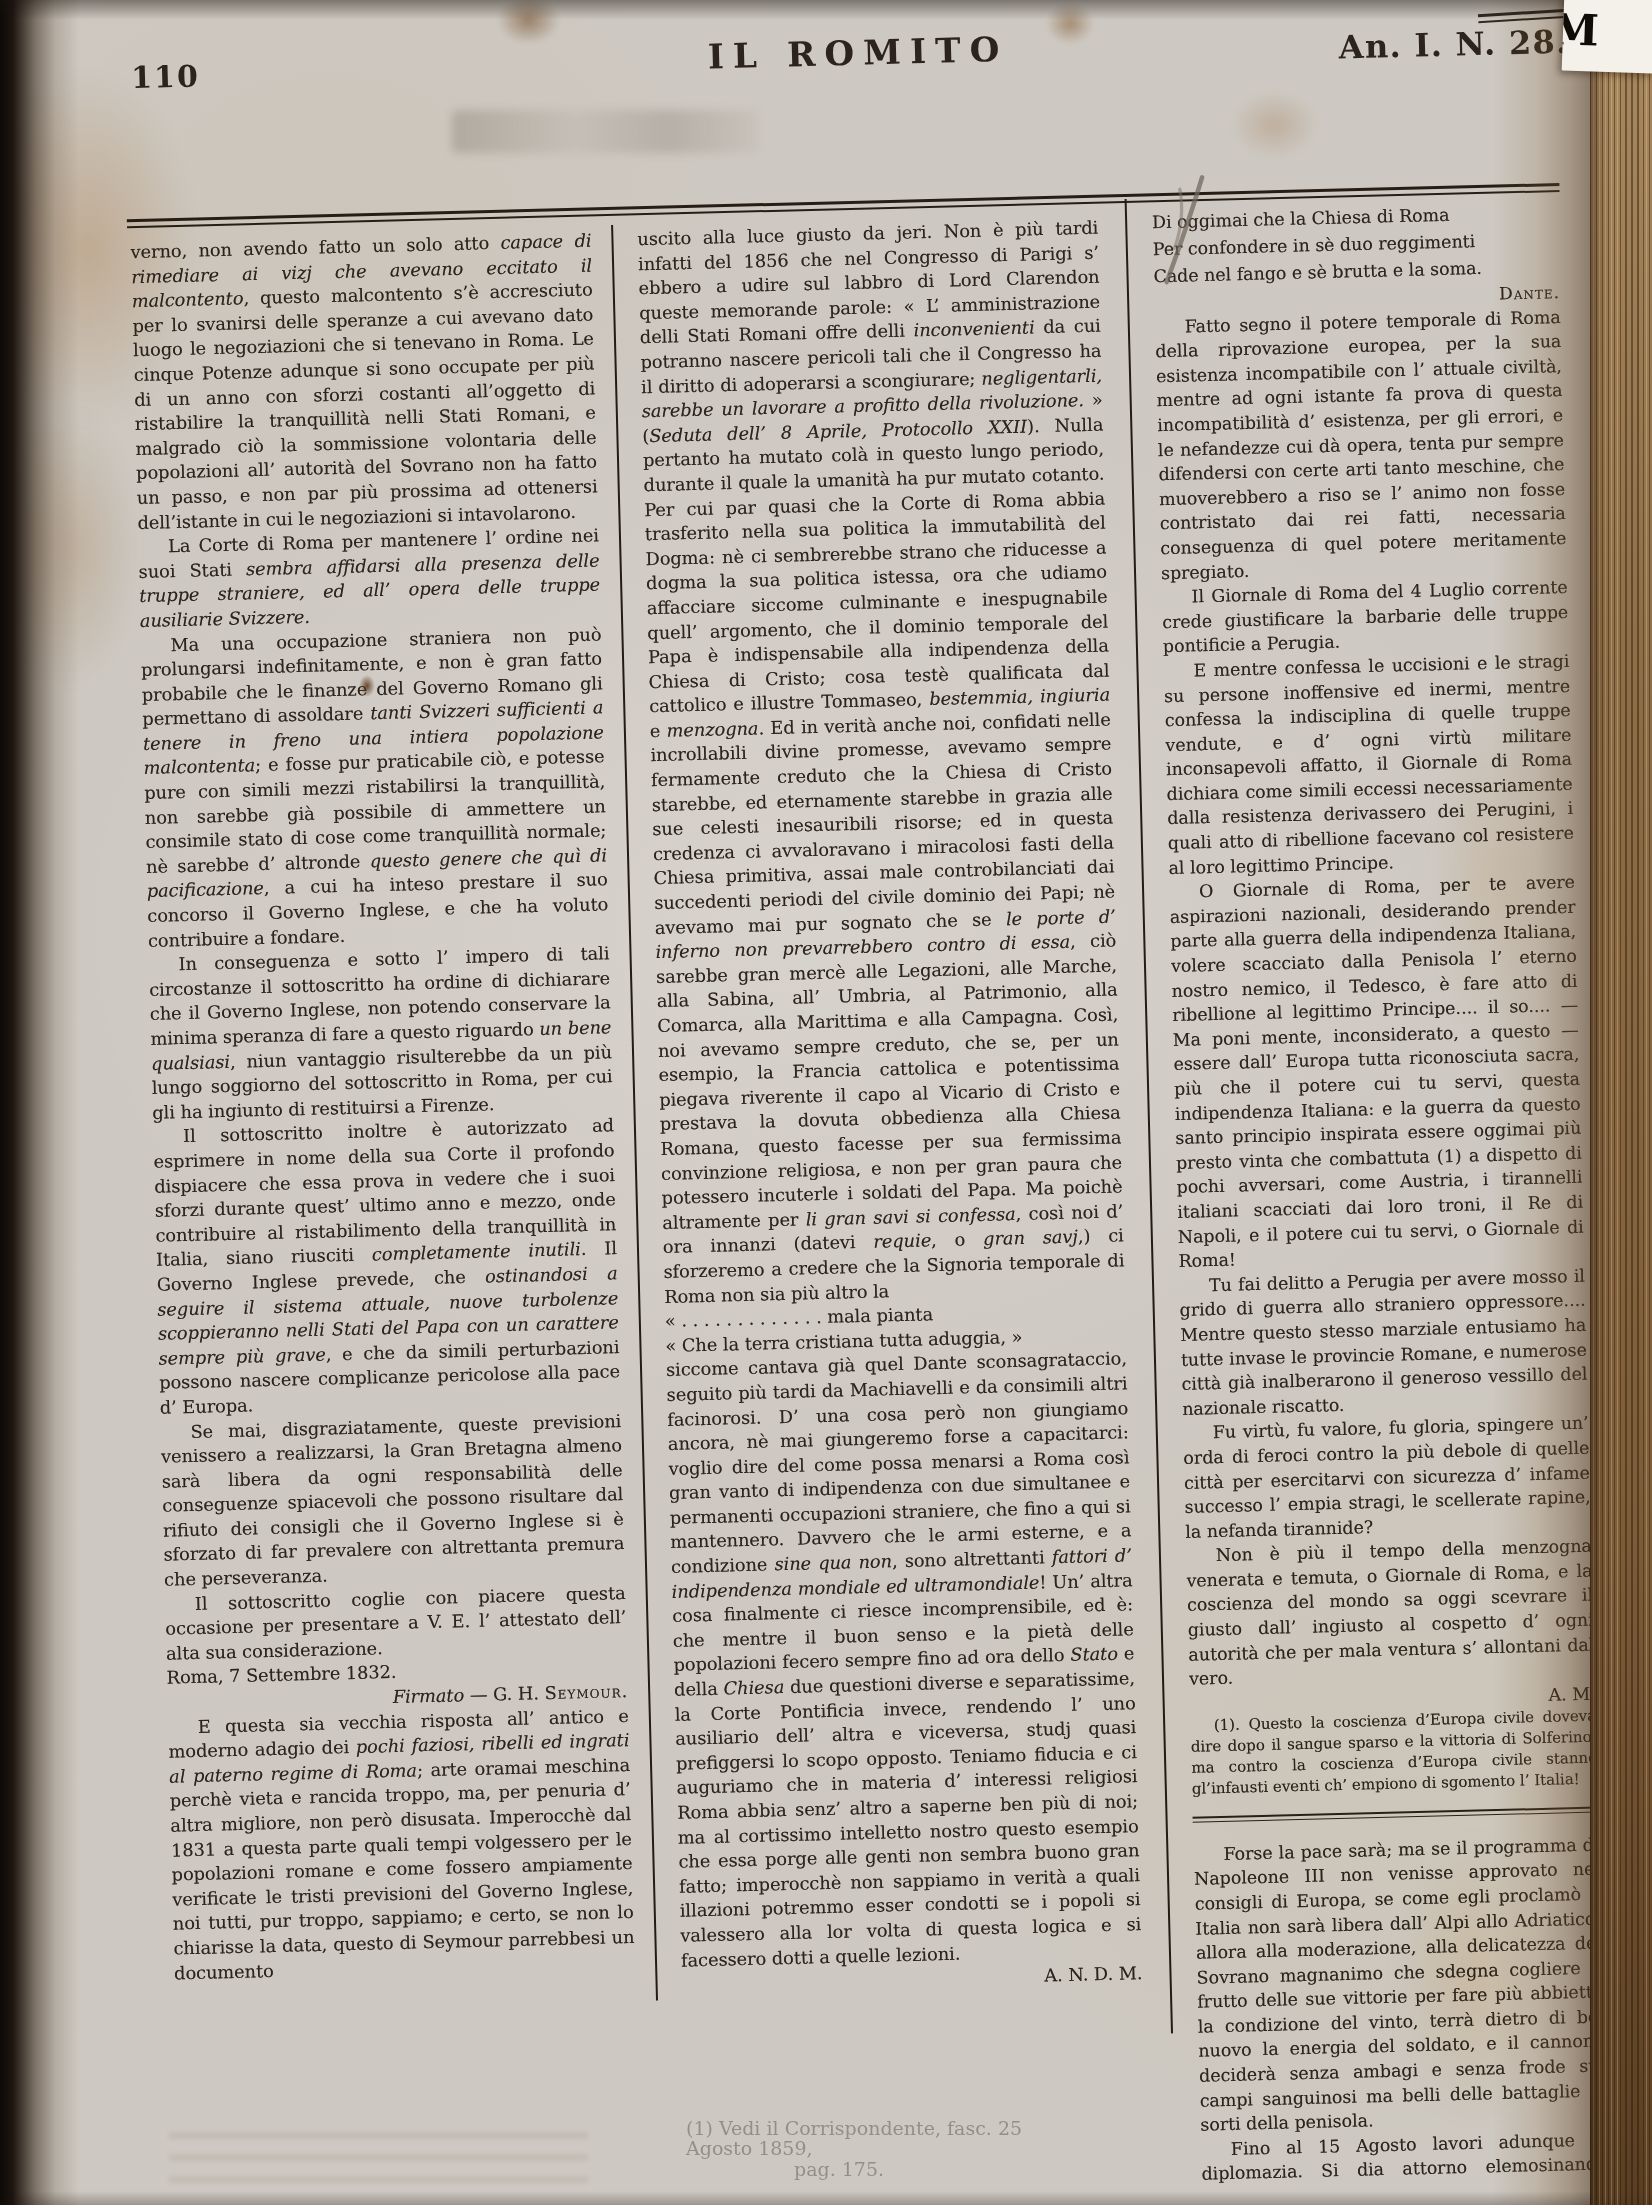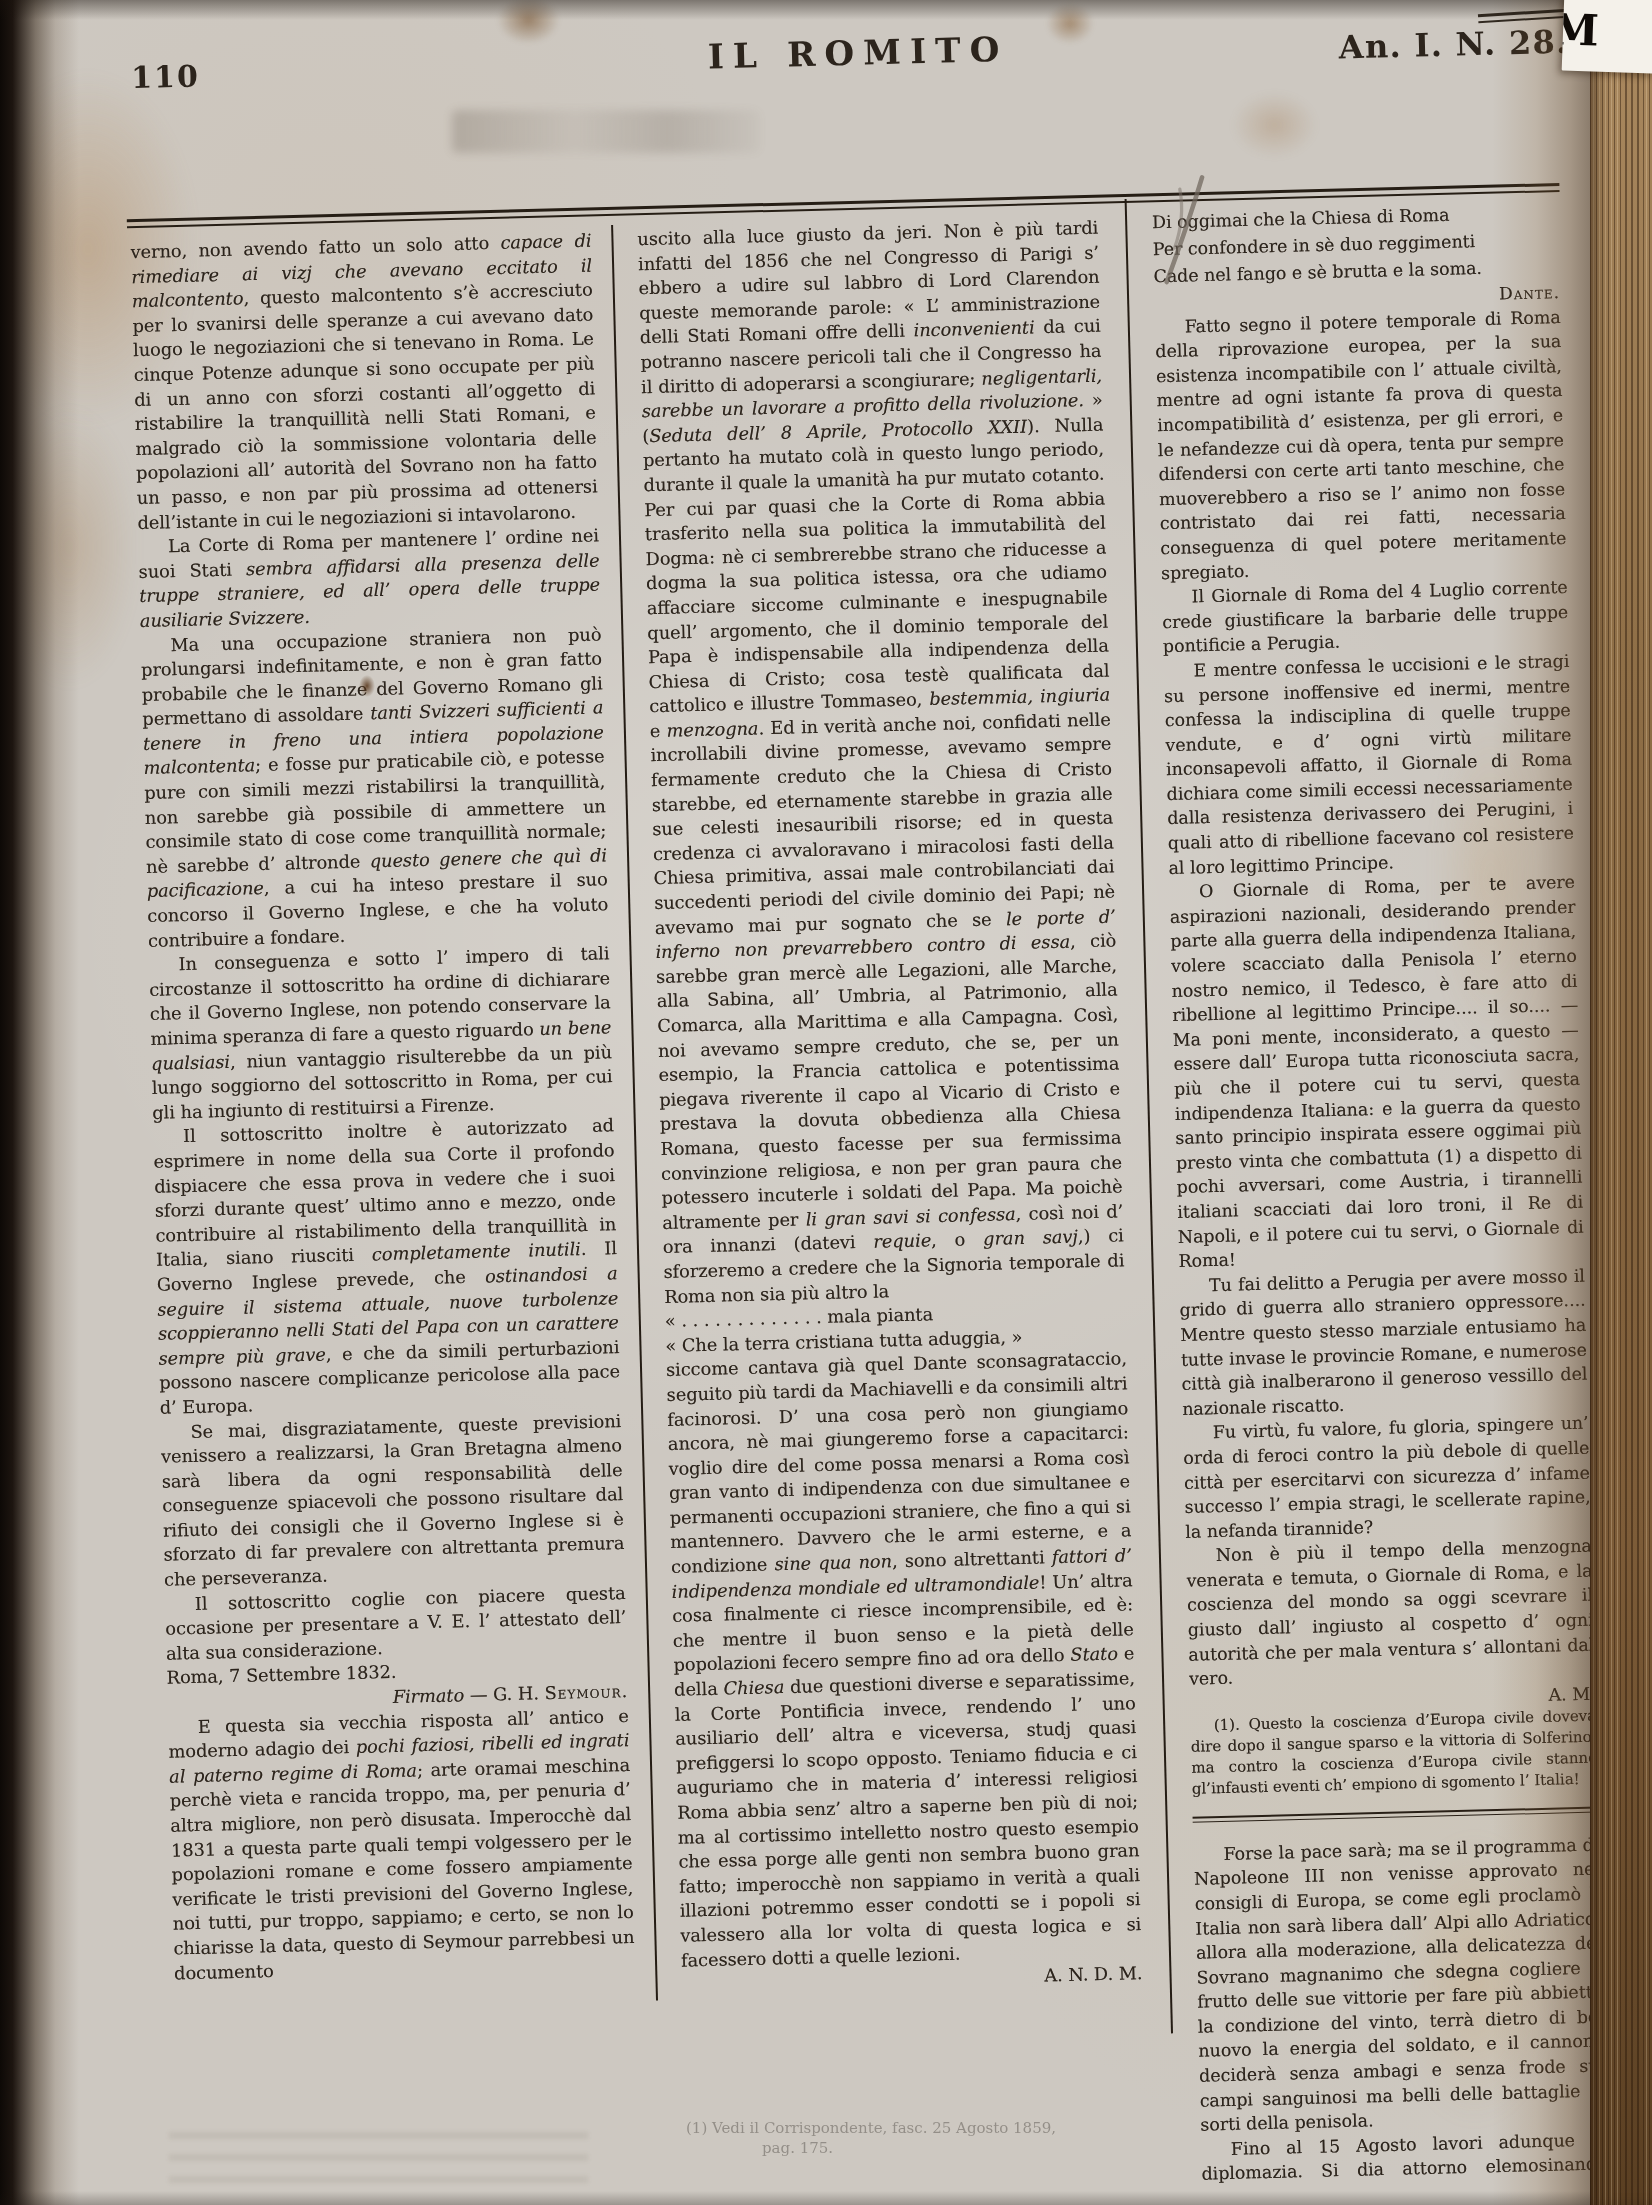--- a/index.html
+++ b/index.html
@@ -38,23 +38,23 @@
   .s3{left:497px;top:-3.9px;width:63px;height:48px;background:radial-gradient(closest-side,rgba(110,70,30,.55),rgba(110,70,30,0));filter:blur(2px);}
   .s4{left:1046px;top:2.6px;width:48px;height:41px;background:radial-gradient(closest-side,rgba(125,82,38,.5),rgba(125,82,38,0));filter:blur(2px);}
   .s5{left:1232px;top:92px;width:85px;height:66px;background:radial-gradient(closest-side,rgba(150,100,50,.25),rgba(150,100,50,0));filter:blur(3.9px);}
   .s6{left:1435px;top:708px;width:111px;height:341px;background:radial-gradient(closest-side,rgba(175,130,70,.2),rgba(175,130,70,0));filter:blur(9.2px);}
   .s9{left:1396px;top:1835px;width:157px;height:288px;background:radial-gradient(closest-side,rgba(190,150,90,.28),rgba(190,150,90,0));filter:blur(9.2px);}
   .blot{left:359px;top:675px;width:15.7px;height:22px;background:radial-gradient(closest-side,rgba(85,50,22,.85),rgba(85,50,22,0));filter:blur(0.7px);z-index:15;}
   .smudge{position:absolute;left:452px;top:110px;width:308px;height:43px;z-index:6;border-radius:5.2px;opacity:.4;filter:blur(4.6px);
     background:linear-gradient(90deg,rgba(80,68,55,.55),rgba(80,68,55,.15) 40%,rgba(80,68,55,.45) 70%,rgba(80,68,55,.1));}
   .bleedblock{position:absolute;left:169px;top:2117px;width:419px;height:66px;z-index:6;opacity:.5;filter:blur(2px);
     background:repeating-linear-gradient(0deg,rgba(95,85,70,.20) 0 6.6px,rgba(0,0,0,0) 6.6px 22px);}
-  .ghostfoot{position:absolute;left:686px;top:2118px;width:406px;z-index:7;font-size:15px;line-height:20.3px;
+  .ghostfoot{position:absolute;left:686px;top:2118px;width:406px;z-index:7;font-size:19px;line-height:20.3px;
     color:#45403a;opacity:.42;filter:blur(0.4px);}
-  .ghostfoot .l2{display:block;margin-left:76px;}
+  .ghostfoot .l2{display:block;margin-left:108px;}
   .hand{position:absolute;left:1151px;top:172px;z-index:16;opacity:.72;}
   
   .content{position:absolute;inset:0;z-index:10;transform:rotate(-1.45deg);transform-origin:819px 1049px;color:#2c241c;}
   .pagenum{position:absolute;left:156px;top:43px;font-size:30px;font-weight:bold;letter-spacing:2px;}
   .masthead{position:absolute;left:733px;top:34px;font-size:34px;font-weight:bold;letter-spacing:9.2px;white-space:nowrap;}
   .issue{position:absolute;left:1364px;top:42px;font-size:32px;font-weight:bold;letter-spacing:1.3px;white-space:nowrap;}
   .headrule{position:absolute;left:148px;top:202px;width:1433px;height:3.9px;
     border-top:3.9px solid #261e15;border-bottom:2px solid #261e15;}
   .divider{position:absolute;background:#241c14;}
   .d1{left:632px;top:220px;height:1776px;width:2px;}

